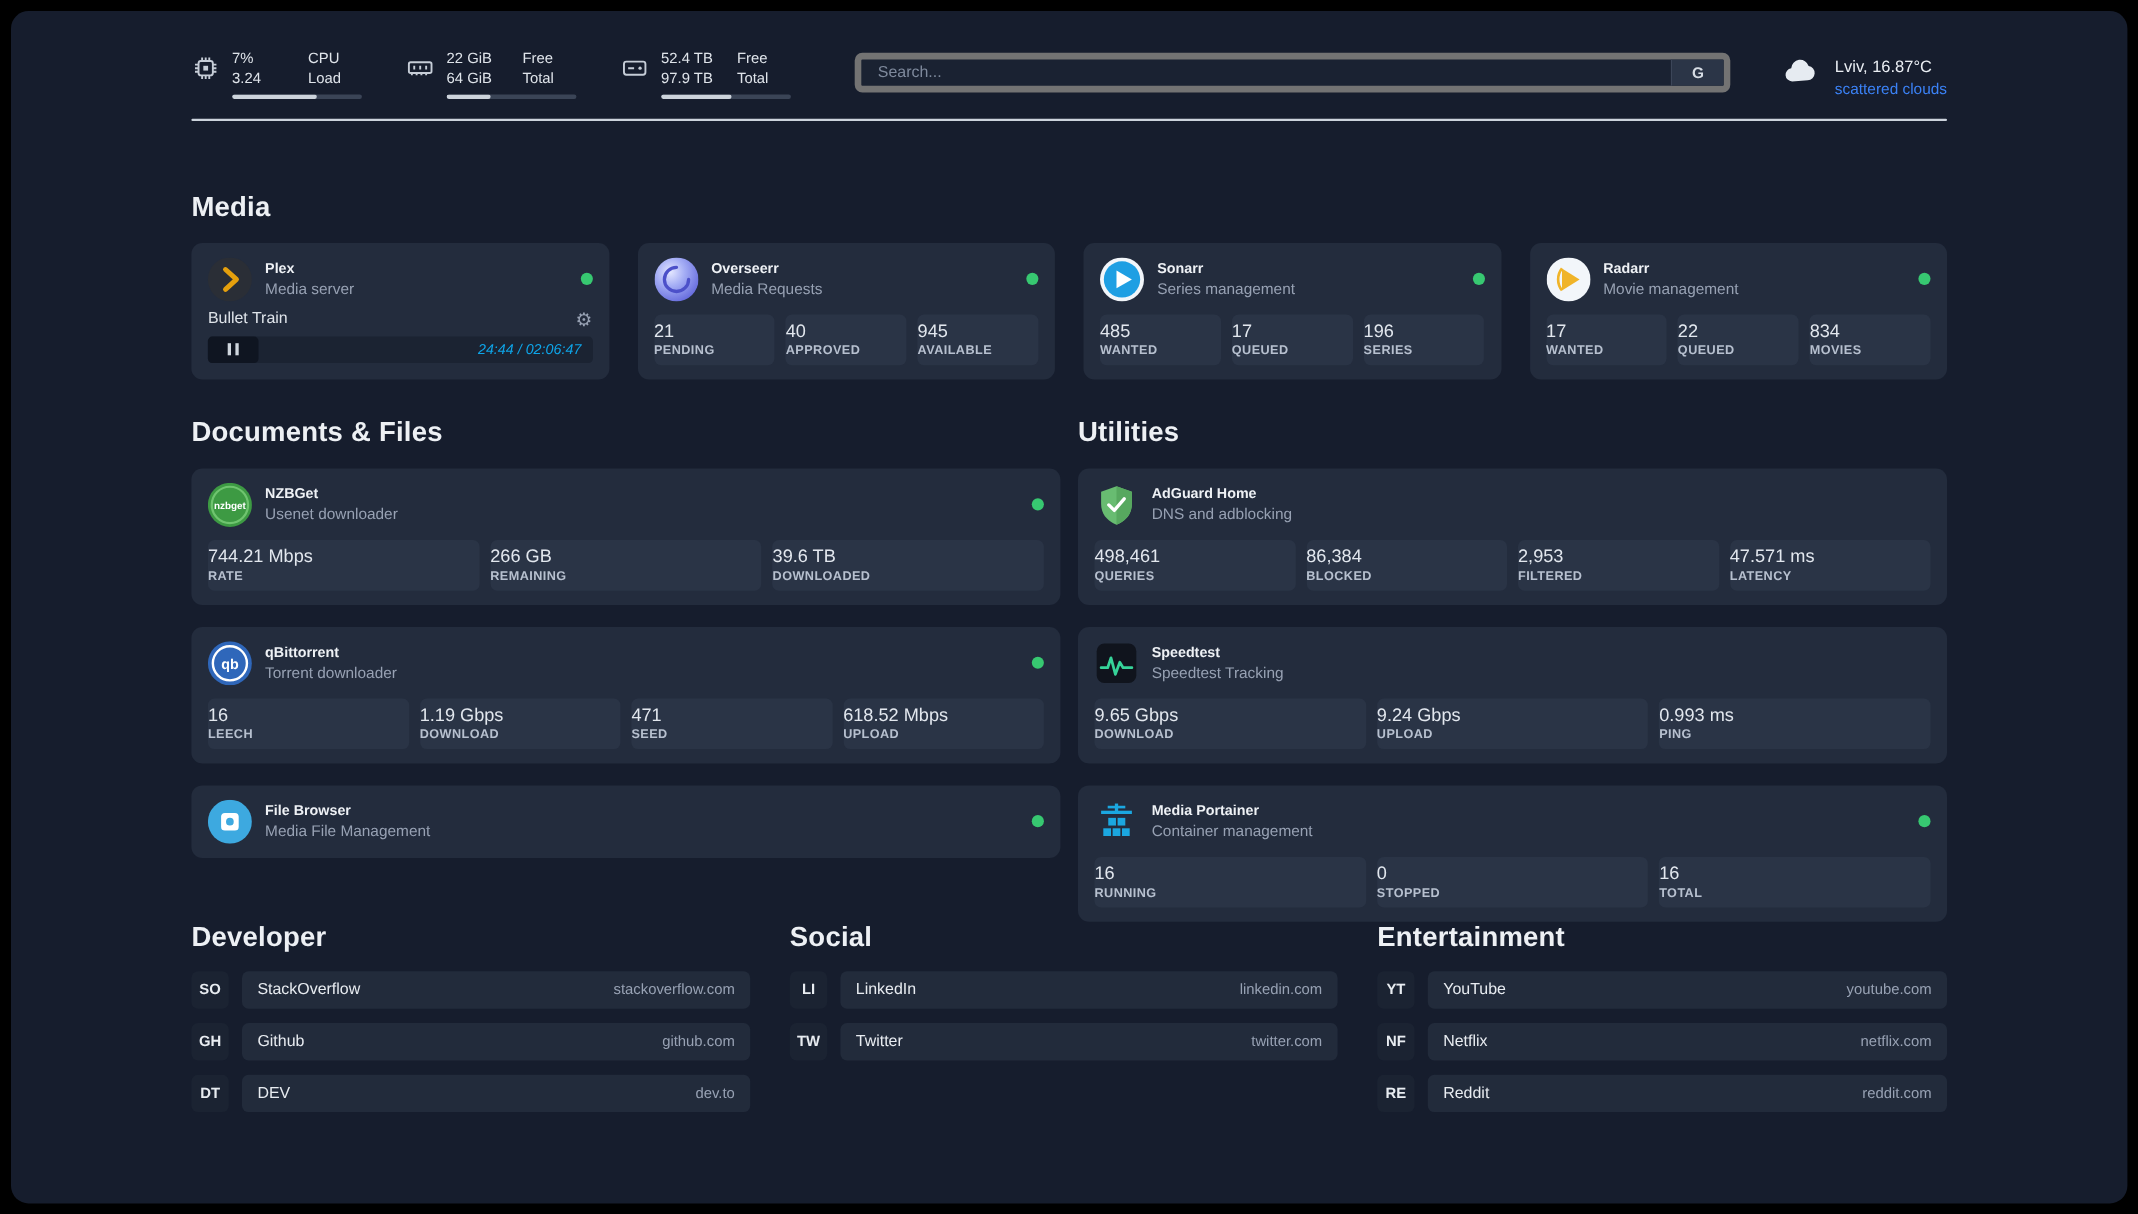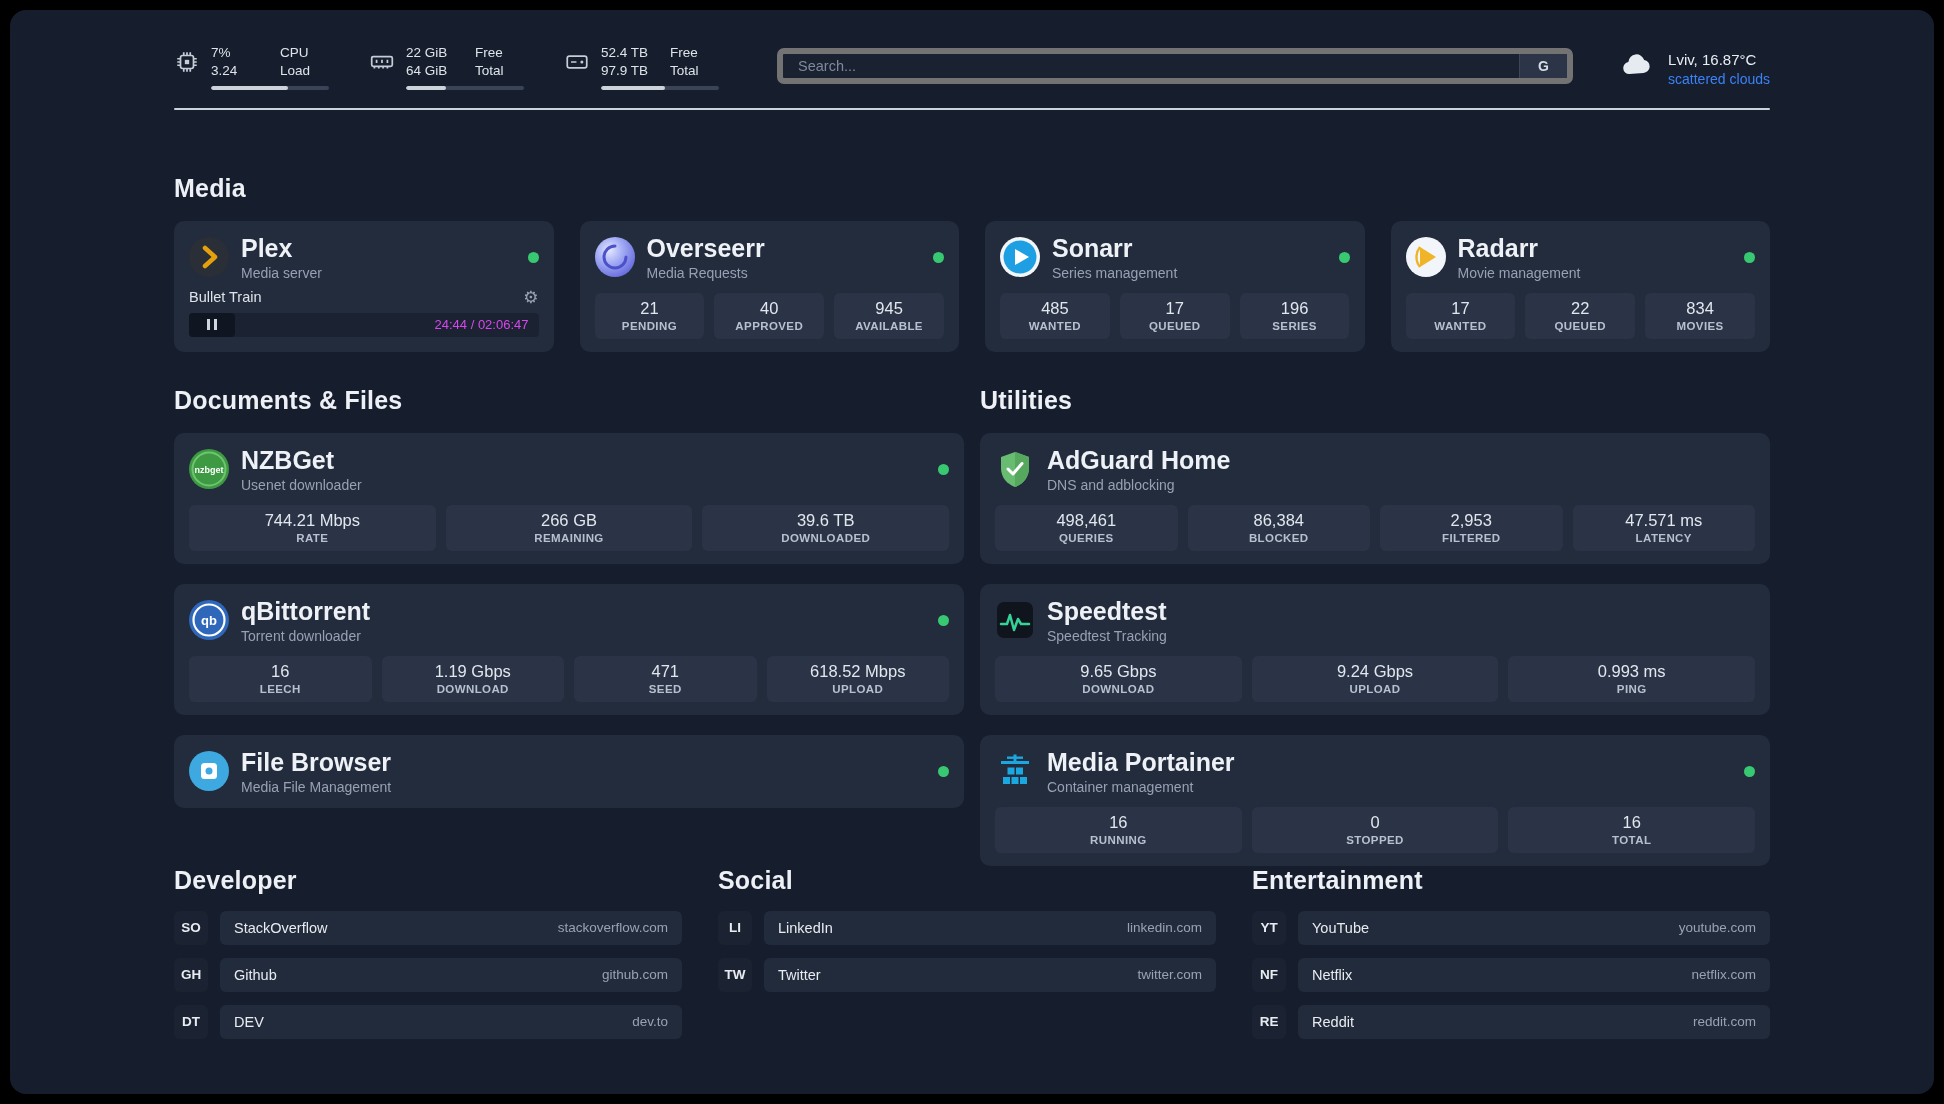--- a/index.html
+++ b/index.html
@@ -29,38 +29,38 @@
   .divider { margin-top:18px; height:2px; background:#ccd3dc; border-radius:1px; }
 
   
   .section-title { font-size:25px; font-weight:600; color:#edf0f4; letter-spacing:.2px; }
   .section-media { margin-top:64px; }
   .media-grid { display:grid; grid-template-columns:repeat(4,1fr); gap:26px; margin-top:18px; }
 
   .card { background:#232c3d; border-radius:10px; padding:13px 15px; }
   .card-head { display:flex; align-items:center; gap:12px; }
   .icon40, .icon40 svg { width:40px; height:40px; display:block; flex:0 0 40px; }
-  .svc-name { font-size:25px; font-weight:600; color:#eef1f5; line-height:1.12; }
+  .svc-name { font-size:13px; font-weight:600; color:#eef1f5; line-height:1.12; }
   .svc-desc { font-size:14px; color:#97a1b3; margin-top:3px; }
   .dot { width:11px; height:11px; border-radius:50%; background:#37c871; margin-left:auto; flex:0 0 11px; }
 
   .stats { display:flex; gap:10px; margin-top:12px; }
-  .stat { flex:1; background:#2a3446; border-radius:6px; height:46px; display:flex; flex-direction:column; align-items:center; justify-content:center; gap:2px; }
+  .stat { flex:1; background:#2a3446; border-radius:6px; height:46px; display:flex; flex-direction:column; justify-content:center; gap:2px; }
   .stat-value { font-size:16.5px; color:#e2e7ee; }
   .stat-label { font-size:11.5px; font-weight:700; color:#b7c0cf; letter-spacing:.4px; }
 
   
   .player { margin-top:8px; }
   .player-top { display:flex; align-items:center; justify-content:space-between; }
   .track { font-size:14.5px; color:#dfe4ea; }
   .gear { color:#97a1b3; font-size:17px; cursor:pointer; line-height:1; }
   .player-bar { margin-top:7px; height:24px; background:#1b2332; border-radius:4px; display:flex; align-items:center; }
   .pause { width:46px; height:24px; background:#0f1521; border:0; border-radius:4px; display:flex; align-items:center; justify-content:center; gap:4px; cursor:pointer; }
   .pbar { width:3px; height:11px; background:#cfd6de; display:block; }
-  .time { margin-left:auto; font-size:13px; color:#d946ef; padding-right:10px; }
+  .time { margin-left:auto; font-size:13px; color:#0ea5e9; padding-right:10px;font-style:italic; }
 
   .cols2 { display:grid; grid-template-columns:1fr 1fr; gap:0 16px; margin-top:34px; align-items:start; }
   .col-stack { display:flex; flex-direction:column; gap:20px; margin-top:18px; }
 
   
   .bm-grid { display:grid; grid-template-columns:1.02fr 1fr 1.04fr; gap:0 36px; }
   .bm-stack { display:flex; flex-direction:column; gap:13px; margin-top:16px; }
   .bm-row { display:flex; gap:12px; align-items:center; }
   .bm-abbr { width:34px; height:34px; flex:0 0 34px; background:#1b2332; border-radius:6px; display:flex; align-items:center; justify-content:center; font-size:13.5px; font-weight:700; color:#e8ecf1; }
   .bm-pill { flex:1; height:34px; background:#222b3b; border-radius:6px; display:flex; align-items:center; justify-content:space-between; padding:0 14px; cursor:pointer; }

